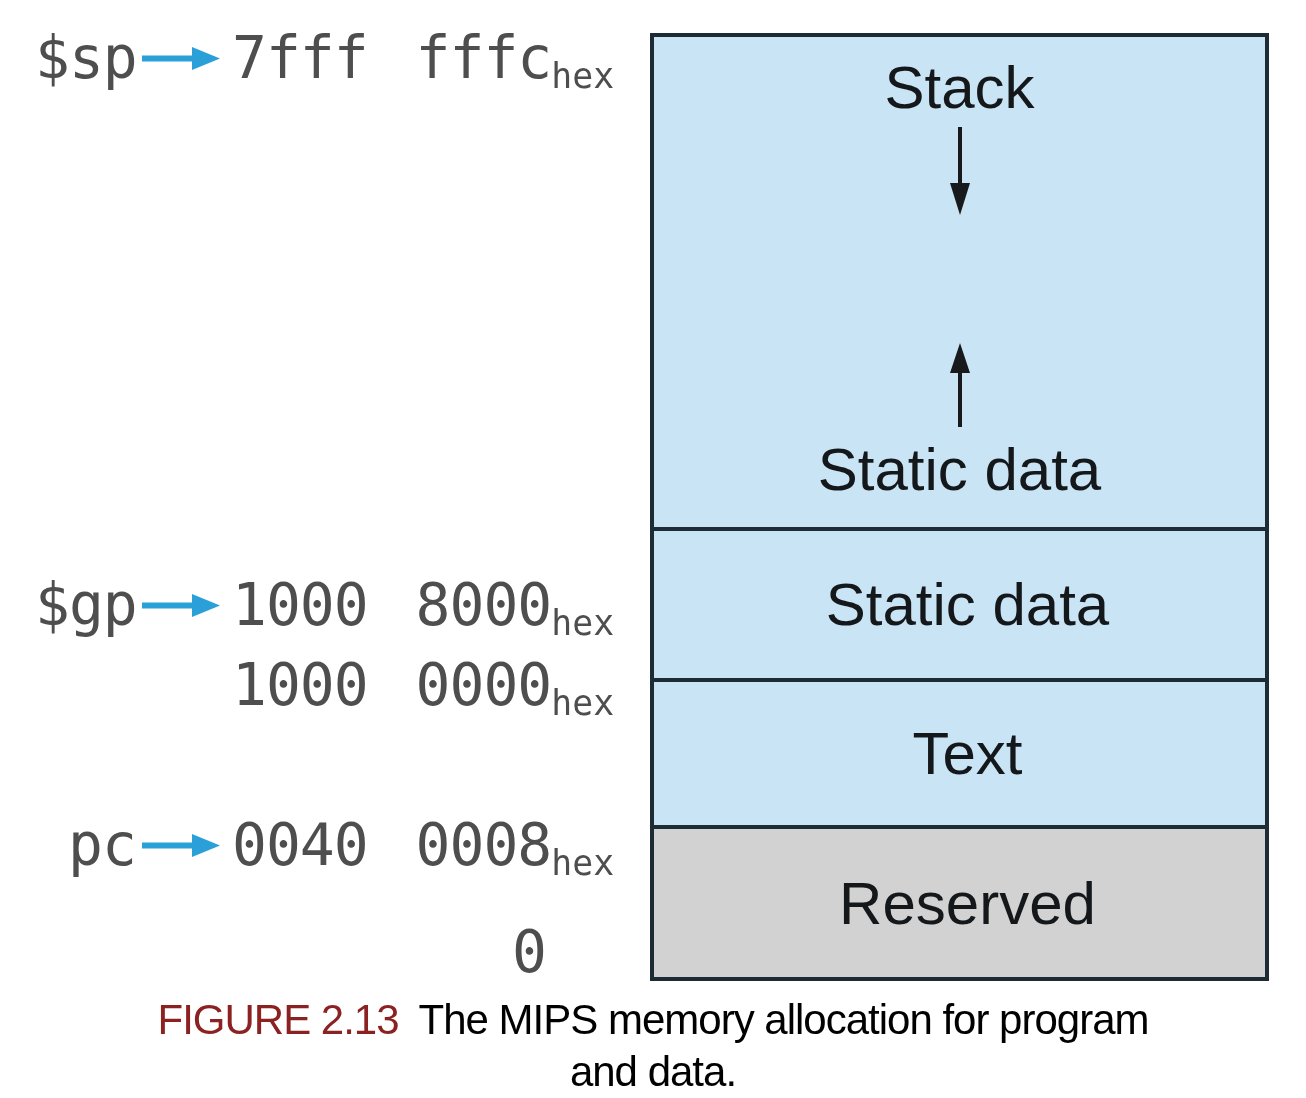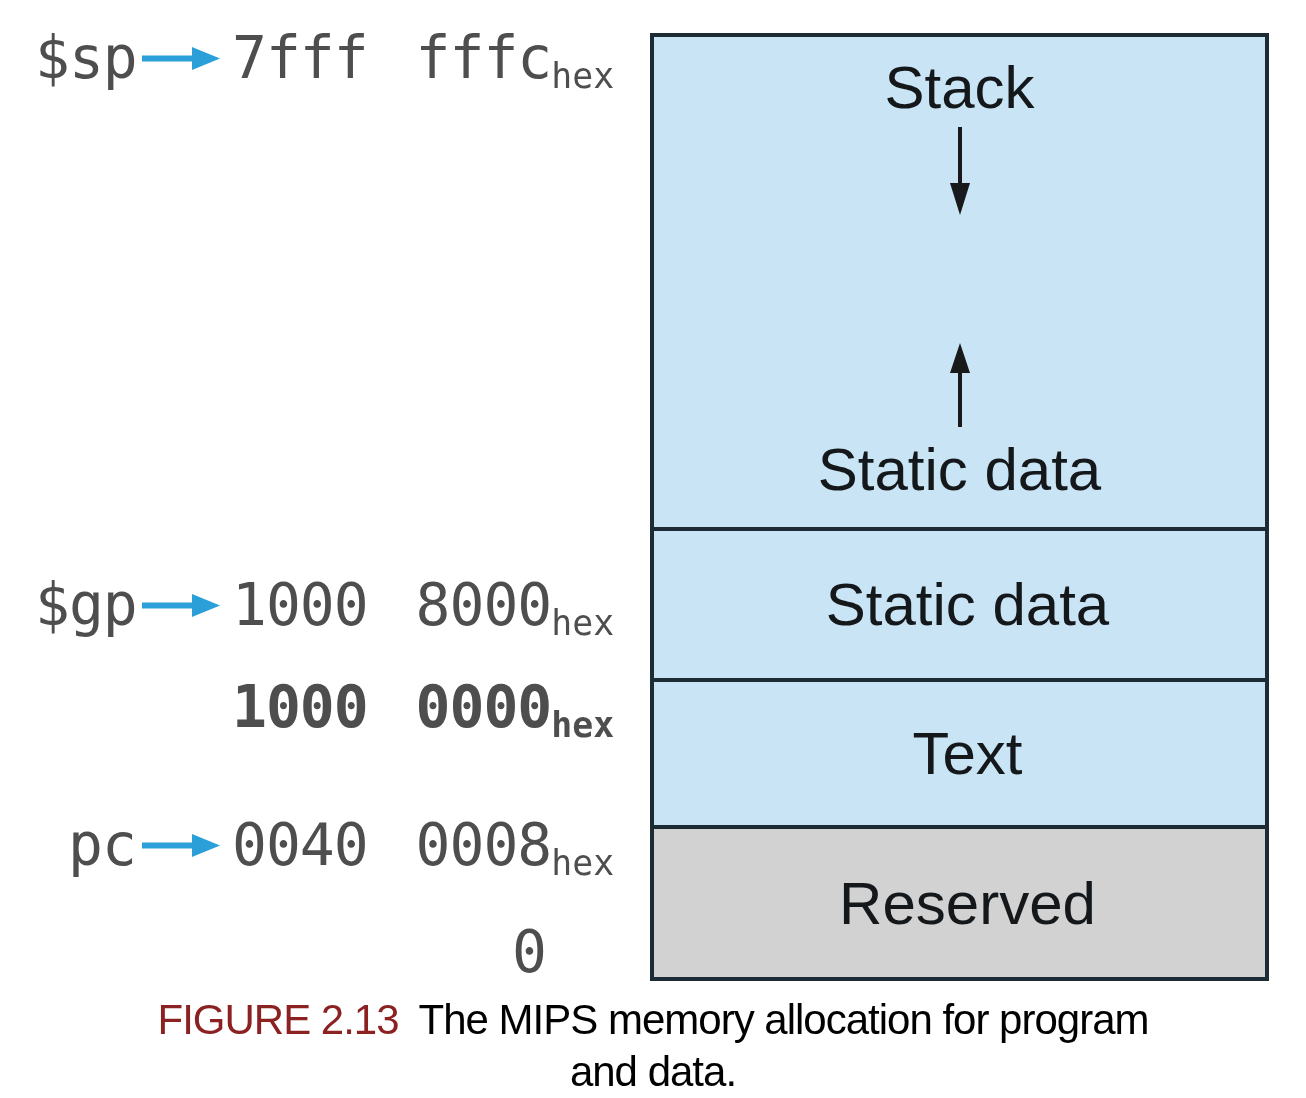--- a/index.html
+++ b/index.html
@@ -18,21 +18,21 @@
 
   
   .ptr-row {
     position: absolute;
     left: 0;
     width: 650px;
     height: 72px;
   }
   .row-sp   { top: 22px; }
   .row-gp   { top: 569px; text-align: center; }
-  .row-base { top: 671px; font-weight: bold; }
+  .row-base { top: 649px; }
   .row-pc   { top: 809px; }
   .row-zero { top: 916px; }
 
   .reg, .addr {
     position: absolute;
     top: 0;
     height: 72px;
     line-height: 72px;
     font-family: "DejaVu Sans Mono", monospace;
     font-size: 58px;

